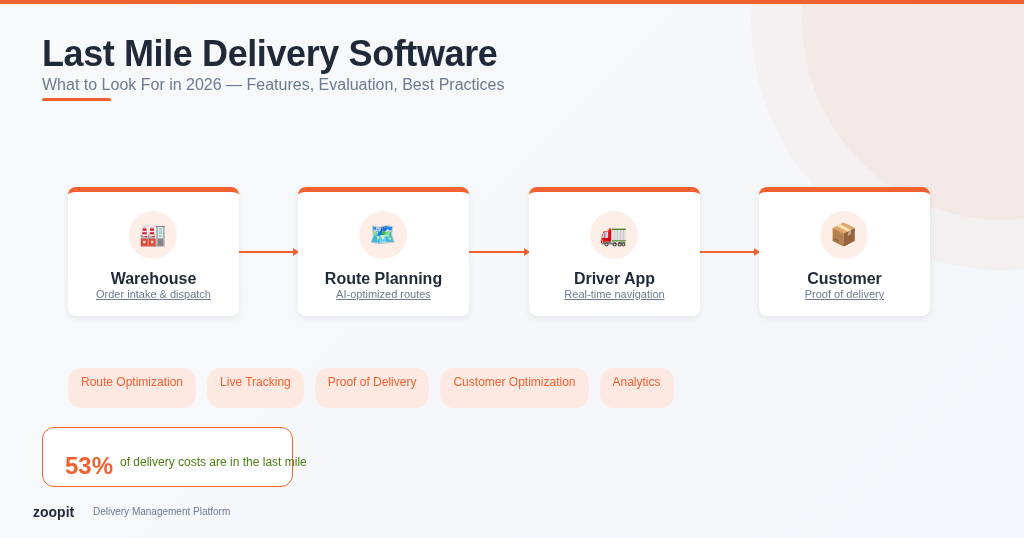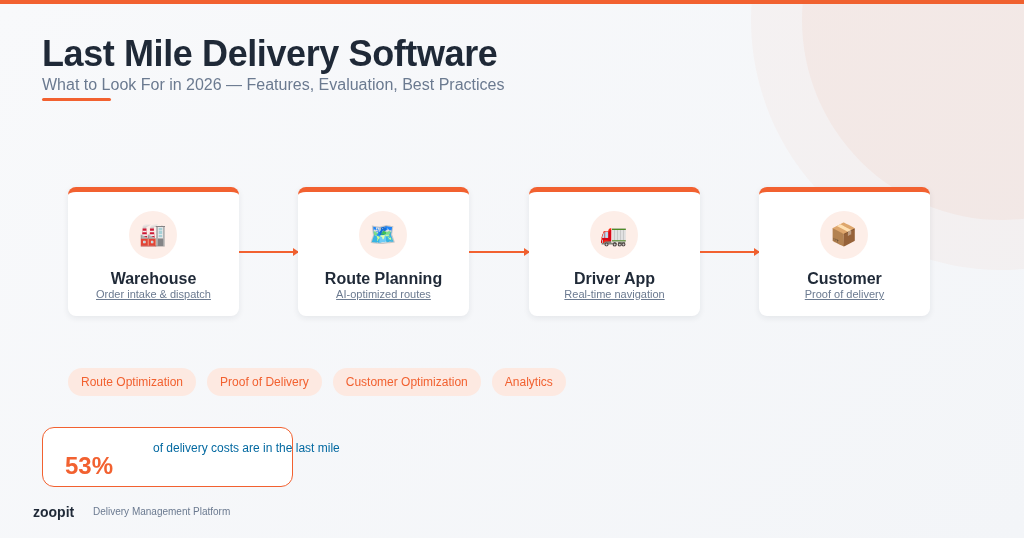--- a/index.html
+++ b/index.html
@@ -67,35 +67,35 @@
     .arrow::after {
       content: ""; position: absolute; right: -1px; top: -3px;
       border-left: 6px solid #f26130;
       border-top: 4px solid transparent;
       border-bottom: 4px solid transparent;
     }
     .tags {
       position: absolute; left: 68px; top: 368px; display: flex; gap: 11px;
     }
     .tag {
-      height: 28px; padding: 0 13px; border-radius: 14px;
+      height: 40px; padding: 0 13px; border-radius: 14px;
       background: #fde9e1; color: #f26130;
       font-size: 12px; line-height: 28px; white-space: nowrap;
     }
     .stat-box {
       position: absolute; left: 42px; top: 427px; width: 251px; height: 60px;
       border: 1.5px solid #f26130; border-radius: 12px; background: #ffffff;
     }
     .stat-num {
       position: absolute; left: 22px; top: 24px;
       font-size: 24px; font-weight: 700; color: #f26130; line-height: 28px;
     }
     .stat-text {
-      position: absolute; left: 77px; top: 13px;
-      font-size: 12px; color: #0369a1; white-space: nowrap; margin-left: 33px;
+      position: absolute; left: 77px; top: 27px;
+      font-size: 12px; color: #4d7c0f; white-space: nowrap;
     }
     .brand {
       position: absolute; left: 33px; top: 504px;
       font-size: 14px; font-weight: 700; color: #1f2937; text-align: right;
     }
     .brand-tag {
       position: absolute; left: 93px; top: 506px;
       font-size: 10px; color: #6b7a90;
     }
   </style>
@@ -134,20 +134,21 @@
 
   <div class="card" style="left:759px">
     <div class="card-icon">📦</div>
     <div class="card-title">Customer</div>
     <div class="card-desc">Proof of delivery</div>
   </div>
 </div>
 
 <div class="tags">
   <span class="tag">Route Optimization</span>
+  <span class="tag">Live Tracking</span>
   <span class="tag">Proof of Delivery</span>
   <span class="tag">Customer Optimization</span>
   <span class="tag">Analytics</span>
 </div>
 
 <div class="stat-box">
   <span class="stat-num">53%</span>
   <span class="stat-text">of delivery costs are in the last mile</span>
 </div>
 

